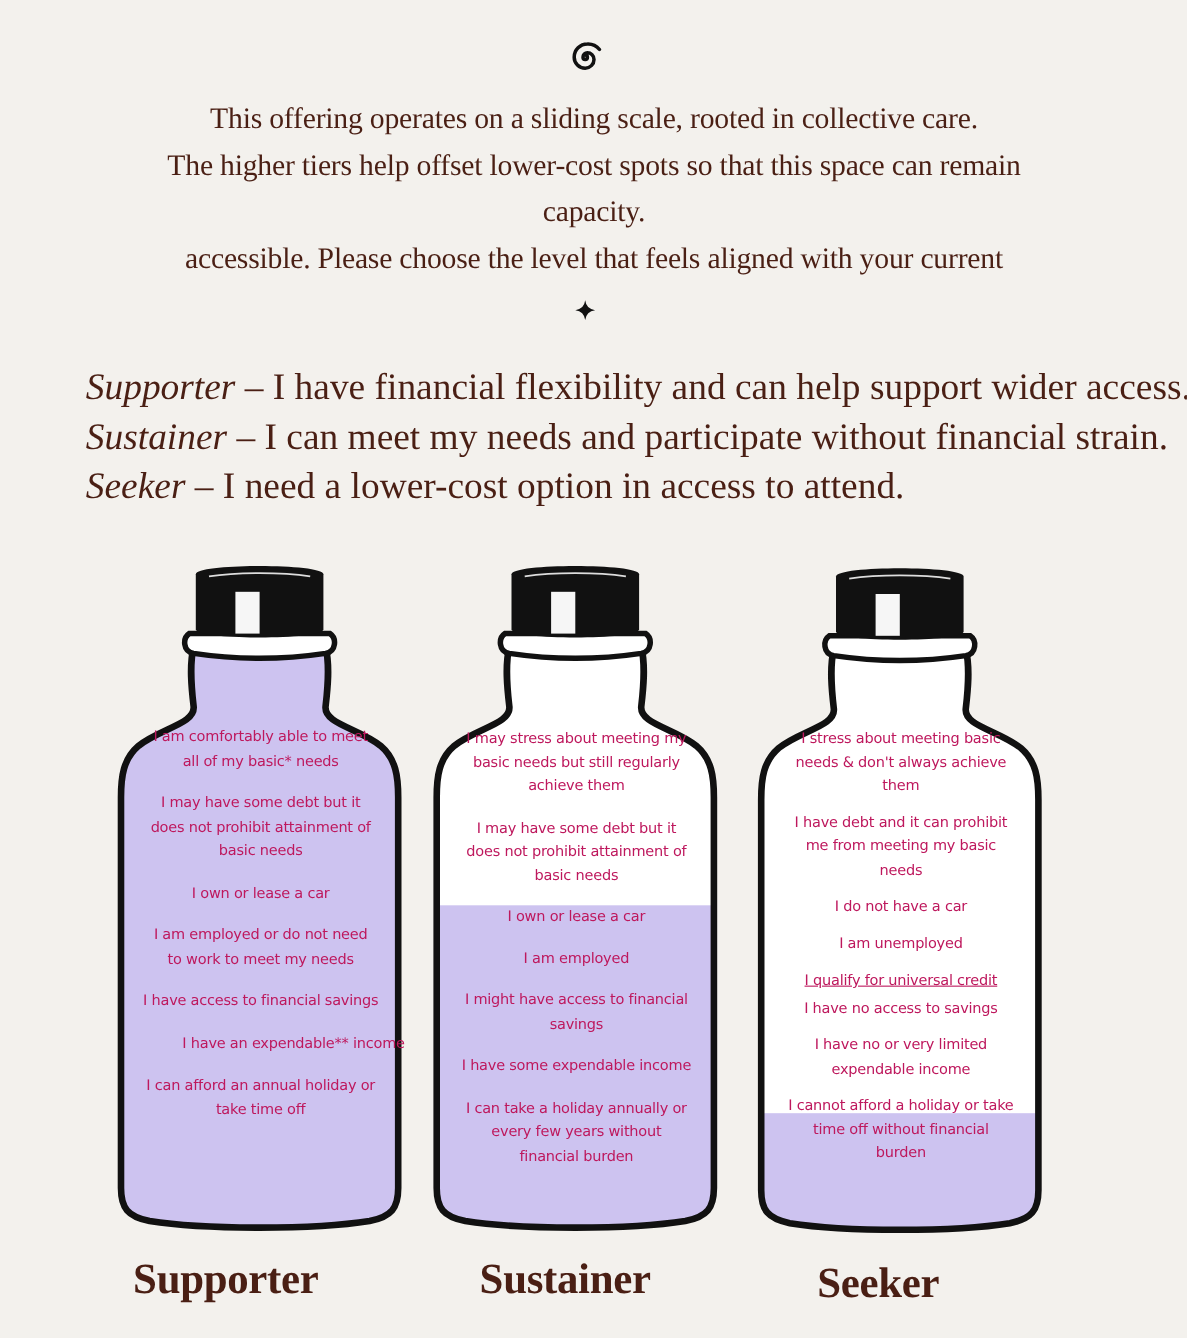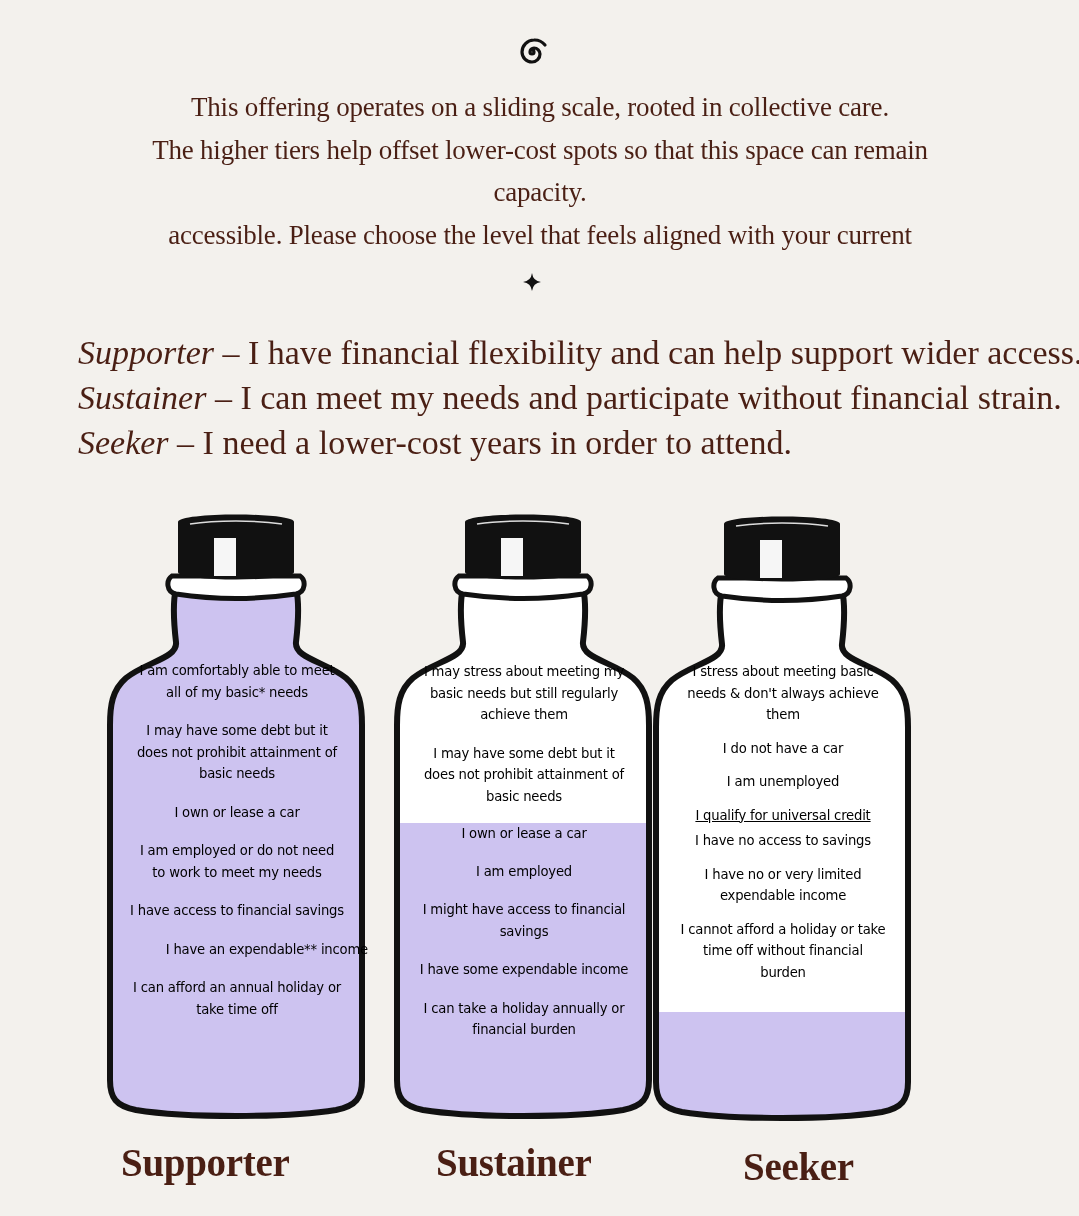--- a/index.html
+++ b/index.html
@@ -23,21 +23,21 @@
     position: absolute; left: 78px; top: 330px; width: 960px;
     font-size: 34px; line-height: 45px;
   }
   .tier-line { margin: 0; white-space: nowrap; }
   .tier-name { font-style: italic; }
   .bottle { position: absolute; }
   .bottle svg { position: absolute; left: 0; top: 0; }
   .bottle-text {
     position: absolute; left: 0; width: 100%;
     font-family: "DejaVu Sans", "Liberation Sans", sans-serif;
-    font-size: 13.2px; line-height: 21.5px; color: #000000;
+    font-size: 13.2px; line-height: 21.5px; color: #be185d;
     text-align: center; letter-spacing: -0.2px;
   }
   .bottle-text .item { margin: 0; }
   .label {
     position: absolute; font-size: 39px; font-weight: bold;
     color: #4a1f14; letter-spacing: -0.3px;
   }
 </style>
 </head>
 <body>
@@ -57,21 +57,21 @@
 
 <div class="sparkle">
   <svg width="20" height="20" viewBox="0 0 20 20">
     <path d="M10 1 Q11 9 19 10 Q11 11 10 19 Q9 11 1 10 Q9 9 10 1 Z" fill="#111"></path>
   </svg>
 </div>
 
 <div class="tiers">
   <p class="tier-line"><span class="tier-name">Supporter</span><span> – I have financial flexibility and can help support wider access.</span></p>
   <p class="tier-line"><span class="tier-name">Sustainer</span><span> – I can meet my needs and participate without financial strain.</span></p>
-  <p class="tier-line"><span class="tier-name">Seeker</span><span> – I need a lower-cost years in order to attend.</span></p>
+  <p class="tier-line"><span class="tier-name">Seeker</span><span> – I need a lower-cost option in access to attend.</span></p>
 </div>
 
 <svg width="0" height="0" style="position:absolute">
   <defs>
 
     <path id="bottle-body" d="M70 78 C66 95 68 115 70 132 C72 148 40 152 20 168 C6 180 4 196 4 215 L4 570 C4 588 10 596 30 600 C80 608 180 608 230 600 C250 596 256 588 256 570 L256 215 C256 196 254 180 240 168 C220 152 188 148 190 132 C192 115 194 95 190 78 Z"></path>
     <clipPath id="bottle-clip">
       <use href="#bottle-body"></use>
     </clipPath>
   </defs>
@@ -152,44 +152,50 @@
       </div>
     <div class="item" style="margin-bottom:17px;">
         <div>I might have access to financial</div>
         <div>savings</div>
       </div>
     <div class="item" style="margin-bottom:17px;">
         <div>I have some expendable income</div>
       </div>
     <div class="item">
         <div>I can take a holiday annually or</div>
+        <div>every few years without</div>
         <div>financial burden</div>
       </div>
   </div>
 </div>
 
-<div class="bottle" style="left:652px; top:512px; width:262px; height:612px;">
+<div class="bottle" style="left:688px; top:512px; width:262px; height:612px;">
   <svg width="262" height="612" viewBox="0 0 262 612">
     <g clip-path="url(#bottle-clip)">
       <rect x="0" y="0" width="262" height="612" fill="#ffffff"></rect>
       <rect x="0" y="500" width="262" height="112" fill="#cdc3f0"></rect>
     </g>
     <use href="#bottle-body" fill="none" stroke="#111" stroke-width="6"></use>
     <path d="M66 66 C60 70 60 82 70 84 C110 90 150 90 190 84 C200 82 200 70 194 66 Z" fill="#fff" stroke="#111" stroke-width="5"></path>
     <path d="M72 12 C72 2 188 2 188 12 L188 62 C188 72 72 72 72 62 Z" fill="#111"></path>
     <path d="M84 14 C110 10 150 10 176 14" stroke="#ddd" stroke-width="1.5" fill="none"></path>
     <rect x="108" y="28" width="22" height="38" fill="#f6f6f6"></rect>
   </svg>
   <div class="bottle-text" style="top:149px;">
     <div class="item" style="margin-bottom:12px;">
         <div>I stress about meeting basic</div>
         <div>needs &amp; don't always achieve</div>
         <div>them</div>
       </div>
     <div class="item" style="margin-bottom:12px;">
+        <div>I have debt and it can prohibit</div>
+        <div>me from meeting my basic</div>
+        <div>needs</div>
+      </div>
+    <div class="item" style="margin-bottom:12px;">
         <div>I do not have a car</div>
       </div>
     <div class="item" style="margin-bottom:12px;">
         <div>I am unemployed</div>
       </div>
     <div class="item" style="margin-bottom:4px;text-decoration:underline;">
         <div>I qualify for universal credit</div>
       </div>
     <div class="item" style="margin-bottom:12px;">
         <div>I have no access to savings</div>

